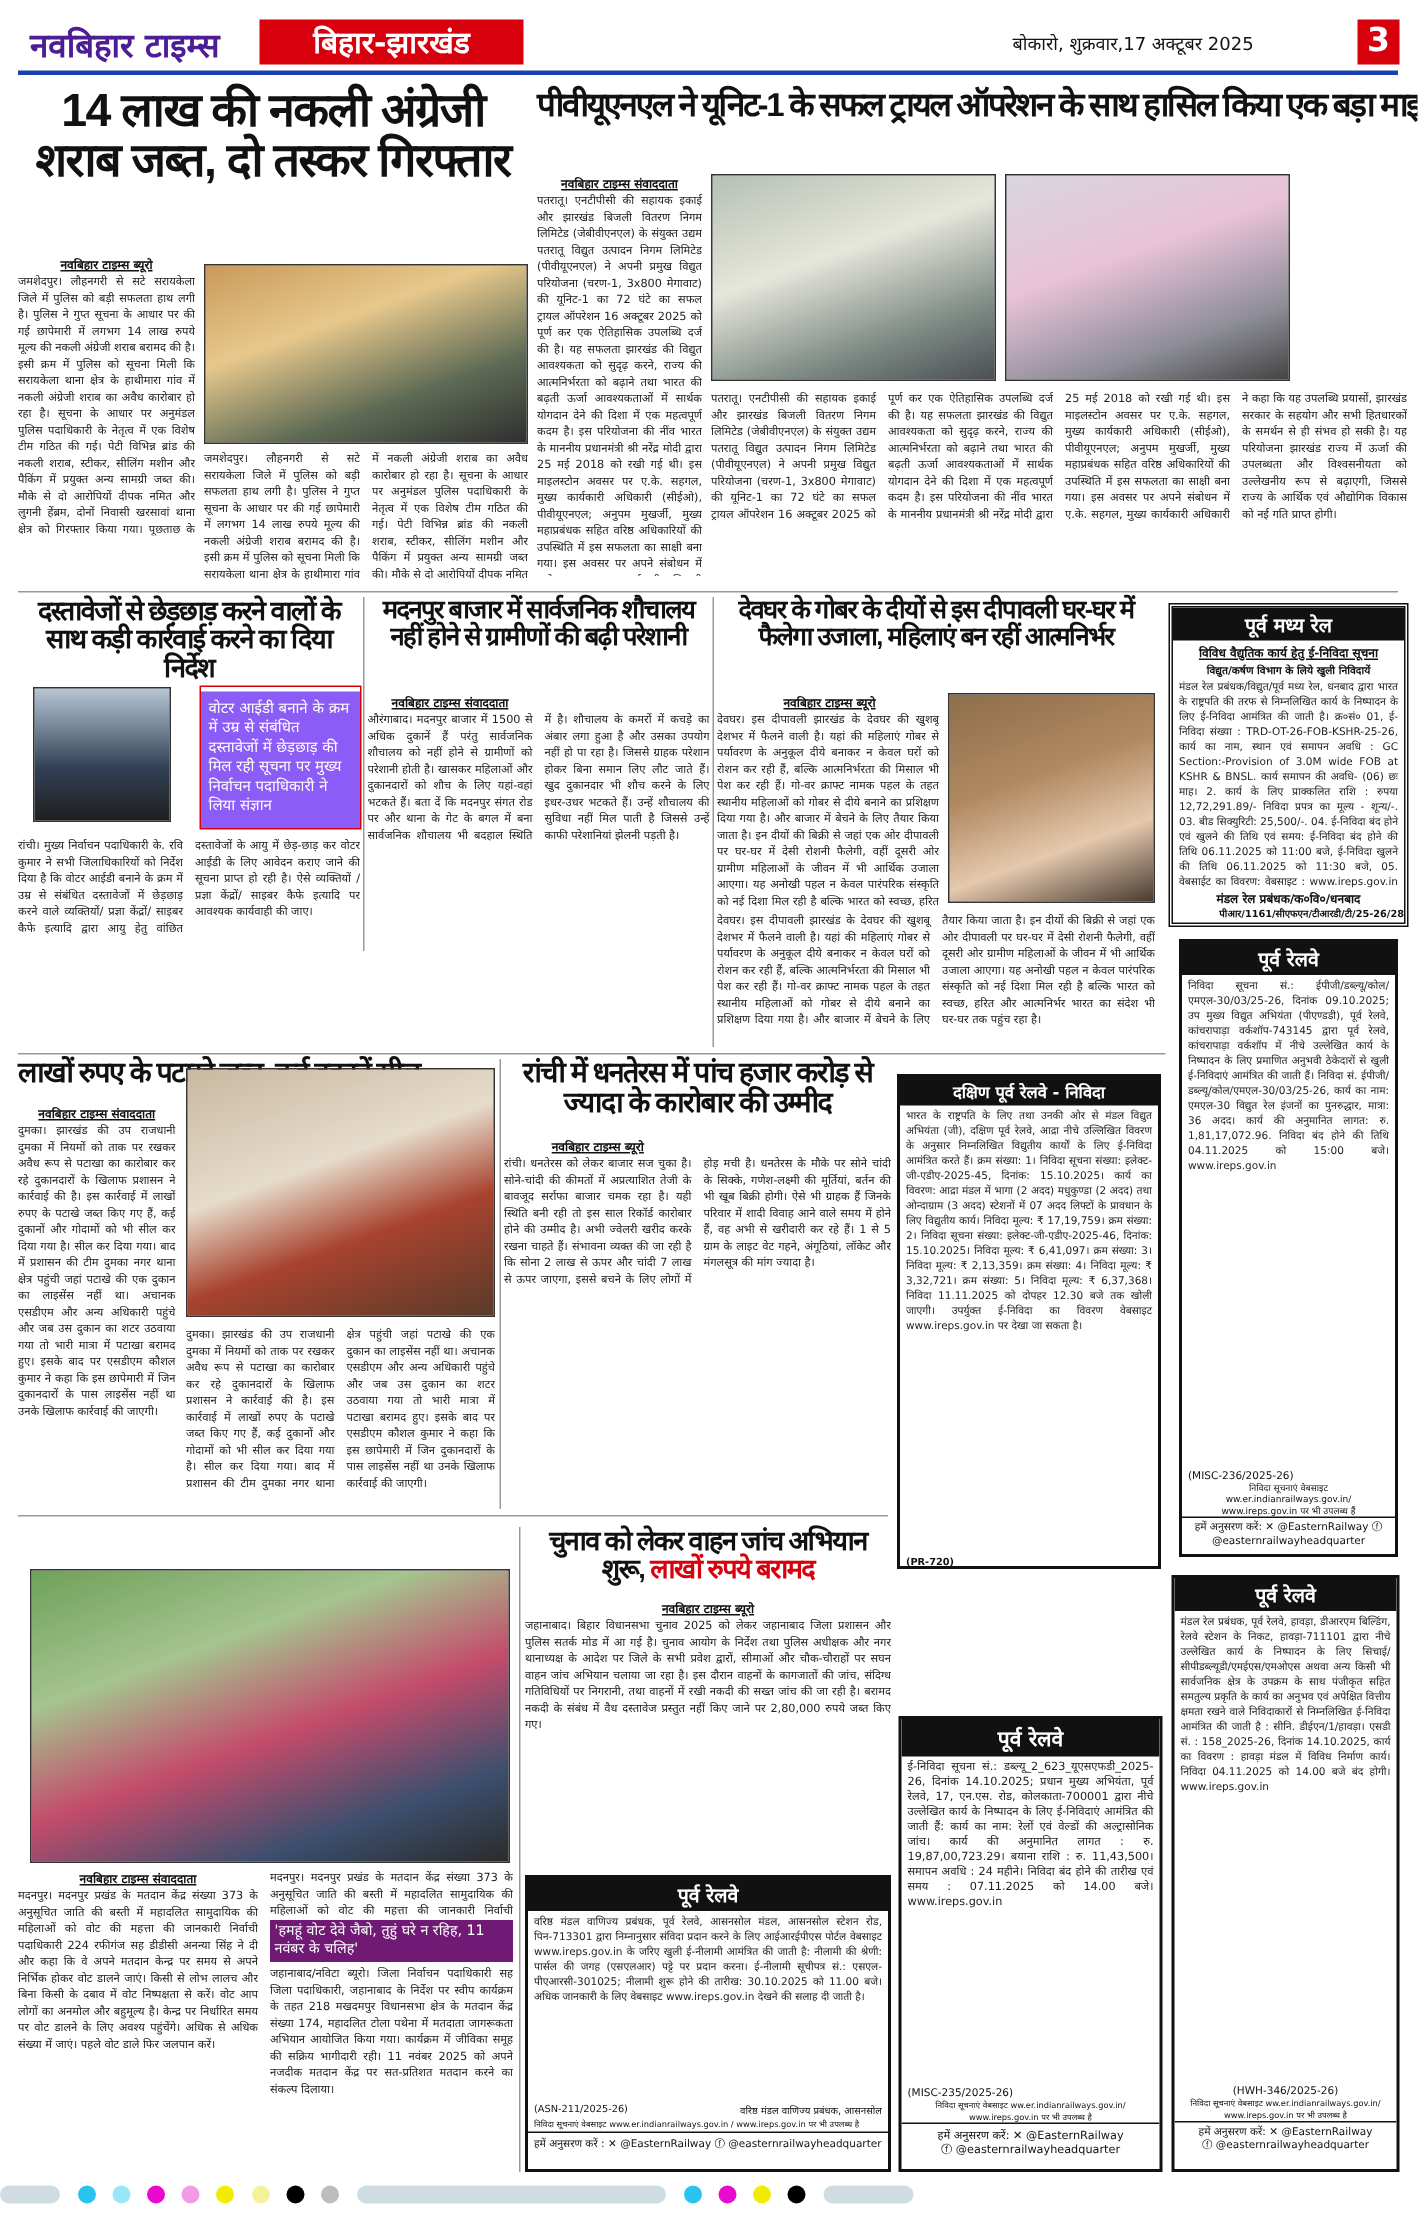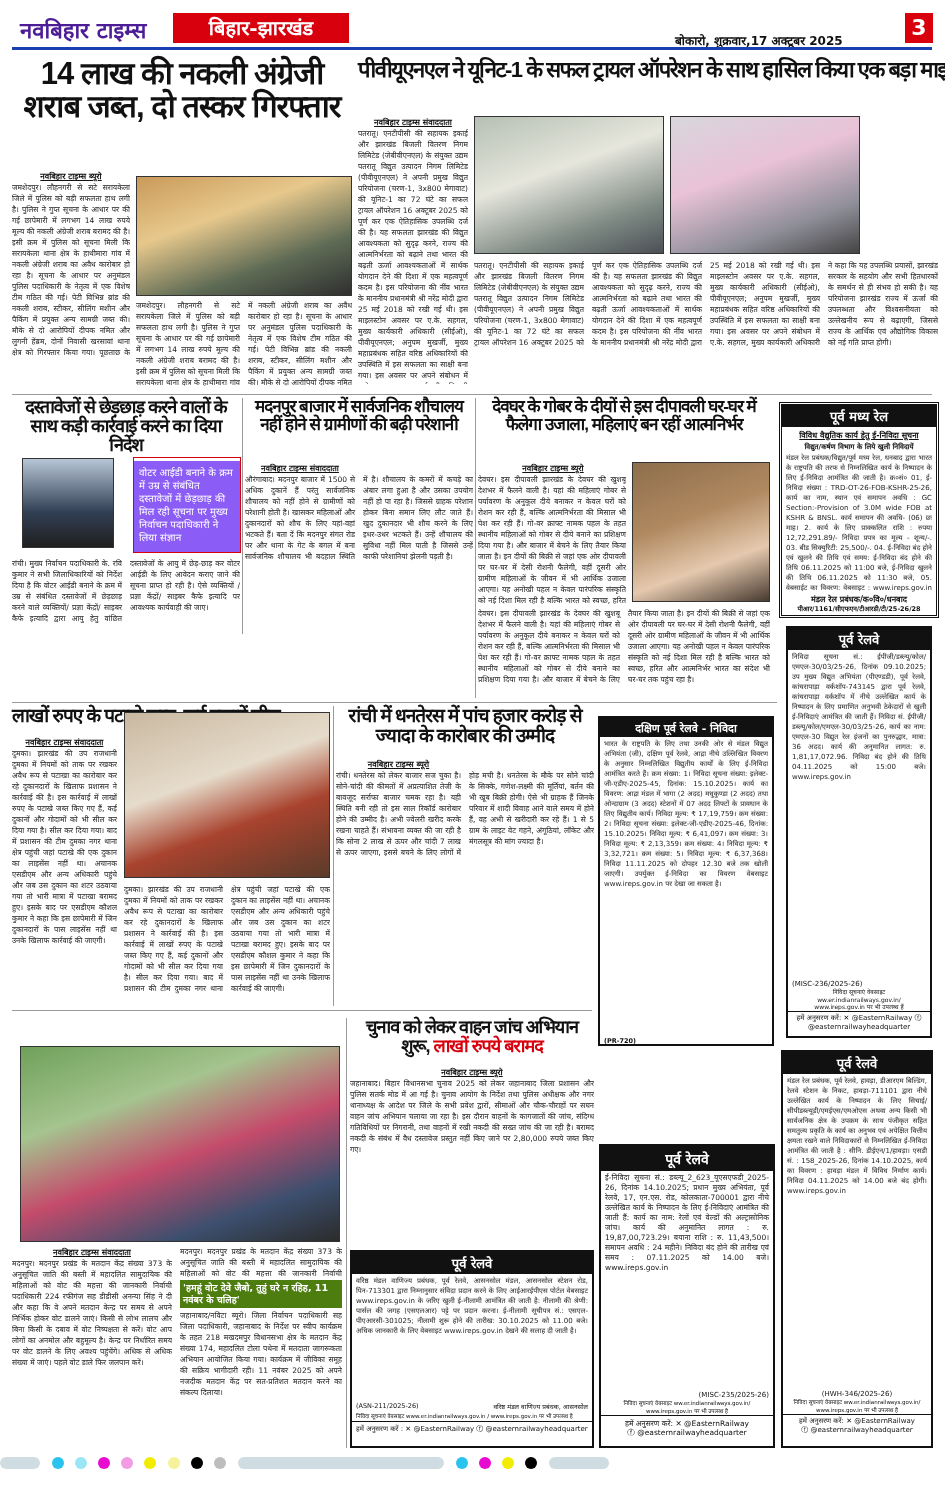--- a/index.html
+++ b/index.html
@@ -1,21 +1,21 @@
 <!DOCTYPE html>
 <html><head>
 <meta charset="utf-8">
 <style>
 *{box-sizing:border-box;margin:0;padding:0}
 body{width:945px;height:1489px;background:#fff;font-family:"DejaVu Sans",sans-serif;color:#111;position:relative;overflow:hidden}
 .abs{position:absolute}
 .masthead{left:0;top:0;width:945px;height:45px}
 .mast-name{left:20px;top:14px;font-size:22px;font-weight:bold;color:#4c1d95}
 .section-box{left:173px;top:13px;width:176px;height:30px;background:#d9000d;color:#fff;font-size:20px;font-weight:bold;text-align:center;line-height:30px}
-.dateline{left:675px;top:32px;font-size:12px;font-weight:bold}
+.dateline{left:675px;top:20px;font-size:12px;font-weight:normal}
 .pageno{left:905px;top:13px;width:28px;height:30px;background:#d9000d;color:#fff;font-size:22px;font-weight:bold;text-align:center;line-height:30px}
 .mast-rule{left:12px;top:47px;width:920px;height:3px;background:#1a3fb0}
 .hl{font-family:"Liberation Sans",sans-serif;font-weight:bold;color:#111;line-height:1.05;text-align:center;letter-spacing:-1px}
 .by{font-size:8px;font-weight:bold;text-decoration:underline;text-align:center}
 .txt{font-size:7.5px;line-height:11px;color:#222;text-align:justify;overflow:hidden}
 .photo{background:linear-gradient(135deg,#8a6a44,#c9a46b 40%,#4d5b6e 80%);border:1px solid #333}
 .adbox{border:2px solid #111;background:#fff;overflow:hidden}
 .adhead{background:#111;color:#fff;text-align:center;font-weight:bold}
 .adtxt{font-size:7px;line-height:10px;color:#222;padding:2px 4px;text-align:justify}
 .redtxt{color:#d9000d}
@@ -75,21 +75,21 @@
   <div class="photo" style="position:absolute;left:154px;top:64px;width:138px;height:140px;background:linear-gradient(160deg,#8e6e4c,#b08960 40%,#e5c9ae 70%,#483a30)"></div>
   <div class="txt" style="position:absolute;left:0;top:210px;width:292px;height:84px;column-count:2;column-gap:8px">देवघर। इस दीपावली झारखंड के देवघर की खुशबू देशभर में फैलने वाली है। यहां की महिलाएं गोबर से पर्यावरण के अनुकूल दीये बनाकर न केवल घरों को रोशन कर रही हैं, बल्कि आत्मनिर्भरता की मिसाल भी पेश कर रही हैं। गो-वर क्राफ्ट नामक पहल के तहत स्थानीय महिलाओं को गोबर से दीये बनाने का प्रशिक्षण दिया गया है। और बाजार में बेचने के लिए तैयार किया जाता है। इन दीयों की बिक्री से जहां एक ओर दीपावली पर घर-घर में देसी रोशनी फैलेगी, वहीं दूसरी ओर ग्रामीण महिलाओं के जीवन में भी आर्थिक उजाला आएगा। यह अनोखी पहल न केवल पारंपरिक संस्कृति को नई दिशा मिल रही है बल्कि भारत को स्वच्छ, हरित और आत्मनिर्भर भारत का संदेश भी घर-घर तक पहुंच रहा है।</div>
 </div>
 
 <div class="abs adbox" style="left:779px;top:402px;width:160px;height:216px;border:3px double #111">
   <div class="adhead" style="font-size:13px;padding:2px 0">पूर्व मध्य रेल</div>
   <div style="font-size:8px;font-weight:bold;text-align:center;text-decoration:underline;padding:2px">विविध वैद्युतिक कार्य हेतु ई-निविदा सूचना</div>
   <div style="font-size:7px;font-weight:bold;text-align:center">विद्युत/कर्षण विभाग के लिये खुली निविदायें</div>
   <div class="adtxt" style="height:142px;overflow:hidden">मंडल रेल प्रबंधक/विद्युत/पूर्व मध्य रेल, धनबाद द्वारा भारत के राष्ट्रपति की तरफ से निम्नलिखित कार्य के निष्पादन के लिए ई-निविदा आमंत्रित की जाती है। क्र०सं० 01, ई-निविदा संख्या : TRD-OT-26-FOB-KSHR-25-26, कार्य का नाम, स्थान एवं समापन अवधि : GC Section:-Provision of 3.0M wide FOB at KSHR &amp; BNSL. कार्य समापन की अवधि- (06) छः माह। 2. कार्य के लिए प्राक्कलित राशि : रुपया 12,72,291.89/- निविदा प्रपत्र का मूल्य - शून्य/-. 03. बीड सिक्युरिटी: 25,500/-. 04. ई-निविदा बंद होने एवं खुलने की तिथि एवं समय: ई-निविदा बंद होने की तिथि 06.11.2025 को 11:00 बजे, ई-निविदा खुलने की तिथि 06.11.2025 को 11:30 बजे, 05. वेबसाईट का विवरण: वेबसाइट : www.ireps.gov.in ई निविदा के तहत मैन्युअल प्रस्ताव स्वीकार नहीं किए जायेंगे।</div>
   <div style="font-size:8px;font-weight:bold;text-align:center">मंडल रेल प्रबंधक/क०वि०/धनबाद</div>
-  <div style="font-size:6.5px;font-weight:bold;text-align:center">पीआर/1161/सीएफएन/टीआरडी/टी/25-26/28</div>
+  <div style="font-size:6.5px;font-weight:bold;text-align:right">पीआर/1161/सीएफएन/टीआरडी/टी/25-26/28</div>
 </div>
 
 <div class="abs adbox" style="left:786px;top:626px;width:146px;height:412px">
   <div class="adhead" style="font-size:13px;padding:2px 0">पूर्व रेलवे</div>
   <div class="adtxt" style="height:330px">निविदा सूचना सं.: ईपीजी/डब्ल्यू/कोल/एमएल-30/03/25-26, दिनांक 09.10.2025; उप मुख्य विद्युत अभियंता (पीएण्डडी), पूर्व रेलवे, कांचरापाड़ा वर्कशॉप-743145 द्वारा पूर्व रेलवे, कांचरापाड़ा वर्कशॉप में नीचे उल्लेखित कार्य के निष्पादन के लिए प्रमाणित अनुभवी ठेकेदारों से खुली ई-निविदाएं आमंत्रित की जाती हैं। निविदा सं. ईपीजी/डब्ल्यू/कोल/एमएल-30/03/25-26, कार्य का नाम: एमएल-30 विद्युत रेल इंजनों का पुनरुद्धार, मात्रा: 36 अदद। कार्य की अनुमानित लागत: रु. 1,81,17,072.96. निविदा बंद होने की तिथि 04.11.2025 को 15:00 बजे। www.ireps.gov.in</div>
   <div style="font-size:7px;text-align:left;padding:0 4px">(MISC-236/2025-26)</div>
   <div style="font-size:6px;text-align:center;padding:0 4px">निविदा सूचनाएं वेबसाइट ww.er.indianrailways.gov.in/ www.ireps.gov.in पर भी उपलब्ध हैं</div>
   <div style="font-size:7px;text-align:center;padding:1px;border-top:1px solid #111">
     <span>हमें अनुसरण करें:</span>
     <span>✕</span>
@@ -121,21 +121,21 @@
   <div style="font-size:6.5px;padding:0 4px;font-weight:bold">(PR-720)</div>
 </div>
 
 <div class="abs hline" style="left:12px;top:1010px;width:580px"></div>
 
 <div class="abs" style="left:12px;top:1018px;width:330px;height:430px">
   <div class="photo" style="position:absolute;left:8px;top:28px;width:320px;height:196px;background:linear-gradient(160deg,#6fa15a,#a5c48f 30%,#c44b6b 55%,#3c4f6e 80%,#2b2b2b)"></div>
   <div class="by" style="position:absolute;left:0;top:228px;width:160px">नवबिहार टाइम्स संवाददाता</div>
   <div class="txt" style="position:absolute;left:0;top:240px;width:160px;height:190px">मदनपुर। मदनपुर प्रखंड के मतदान केंद्र संख्या 373 के अनुसूचित जाति की बस्ती में महादलित सामुदायिक की महिलाओं को वोट की महत्ता की जानकारी निर्वाची पदाधिकारी 224 रफीगंज सह डीडीसी अनन्या सिंह ने दी और कहा कि वे अपने मतदान केन्द्र पर समय से अपने निर्भिक होकर वोट डालने जाएं। किसी से लोभ लालच और बिना किसी के दबाव में वोट निष्पक्षता से करें। वोट आप लोगों का अनमोल और बहुमूल्य है। केन्द्र पर निर्धारित समय पर वोट डालने के लिए अवश्य पहुंचेंगे। अधिक से अधिक संख्या में जाएं। पहले वोट डाले फिर जलपान करें।</div>
   <div class="txt" style="position:absolute;left:168px;top:228px;width:162px;height:32px">मदनपुर। मदनपुर प्रखंड के मतदान केंद्र संख्या 373 के अनुसूचित जाति की बस्ती में महादलित सामुदायिक की महिलाओं को वोट की महत्ता की जानकारी निर्वाची पदाधिकारी 224 रफीगंज सह डीडीसी अनन्या सिंह ने दी और कहा कि वे अपने मतदान केन्द्र पर समय से अपने निर्भिक होकर वोट डालने जाएं। किसी से लोभ लालच और बिना किसी के दबाव में वोट निष्पक्षता से करें। वोट आप लोगों का अनमोल और बहुमूल्य है। केन्द्र पर निर्धारित समय पर वोट डालने के लिए अवश्य पहुंचेंगे। अधिक से अधिक संख्या में जाएं। पहले वोट डाले फिर जलपान करें।</div>
-  <div style="position:absolute;left:168px;top:262px;width:162px;background:#4d7c0f;color:#fff;font-size:9.5px;font-weight:bold;line-height:12px;padding:2px 3px">'हमहूं वोट देवे जैबो, तुहुं घरे न रहिह, 11 नवंबर के चलिह'</div>
+  <div style="position:absolute;left:168px;top:262px;width:162px;background:#701a75;color:#fff;font-size:9.5px;font-weight:normal;line-height:12px;padding:2px 3px">'हमहूं वोट देवे जैबो, तुहुं घरे न रहिह, 11 नवंबर के चलिह'</div>
   <div class="txt" style="position:absolute;left:168px;top:292px;width:162px;height:138px">जहानाबाद/नविटा ब्यूरो। जिला निर्वाचन पदाधिकारी सह जिला पदाधिकारी, जहानाबाद के निर्देश पर स्वीप कार्यक्रम के तहत 218 मखदमपुर विधानसभा क्षेत्र के मतदान केंद्र संख्या 174, महादलित टोला पथेना में मतदाता जागरूकता अभियान आयोजित किया गया। कार्यक्रम में जीविका समूह की सक्रिय भागीदारी रही। 11 नवंबर 2025 को अपने नजदीक मतदान केंद्र पर सत-प्रतिशत मतदान करने का संकल्प दिलाया।</div>
 </div>
 
 <div class="abs" style="left:350px;top:1018px;width:244px;height:225px">
   <div class="hl" style="font-size:18px;width:244px">
     <span>चुनाव को लेकर वाहन जांच अभियान शुरू,</span>
     <span class="redtxt">लाखों रुपये बरामद</span>
   </div>
   <div class="by" style="position:absolute;left:0;top:48px;width:244px">नवबिहार टाइम्स ब्यूरो</div>
   <div class="txt" style="position:absolute;left:0;top:60px;width:244px;height:160px">जहानाबाद। बिहार विधानसभा चुनाव 2025 को लेकर जहानाबाद जिला प्रशासन और पुलिस सतर्क मोड में आ गई है। चुनाव आयोग के निर्देश तथा पुलिस अधीक्षक और नगर थानाध्यक्ष के आदेश पर जिले के सभी प्रवेश द्वारों, सीमाओं और चौक-चौराहों पर सघन वाहन जांच अभियान चलाया जा रहा है। इस दौरान वाहनों के कागजातों की जांच, संदिग्ध गतिविधियों पर निगरानी, तथा वाहनों में रखी नकदी की सख्त जांच की जा रही है। बरामद नकदी के संबंध में वैध दस्तावेज प्रस्तुत नहीं किए जाने पर 2,80,000 रुपये जब्त किए गए।</div>
@@ -154,21 +154,21 @@
     <span>✕</span>
     <span>@EasternRailway</span>
     <span>ⓕ</span>
     <span>@easternrailwayheadquarter</span>
   </div>
 </div>
 
 <div class="abs adbox" style="left:599px;top:1144px;width:176px;height:304px">
   <div class="adhead" style="font-size:14px;padding:3px 0">पूर्व रेलवे</div>
   <div class="adtxt" style="height:220px;font-size:7.5px">ई-निविदा सूचना सं.: डब्ल्यू_2_623_यूएसएफडी_2025-26, दिनांक 14.10.2025; प्रधान मुख्य अभियंता, पूर्व रेलवे, 17, एन.एस. रोड, कोलकाता-700001 द्वारा नीचे उल्लेखित कार्य के निष्पादन के लिए ई-निविदाएं आमंत्रित की जाती हैं: कार्य का नाम: रेलों एवं वेल्डों की अल्ट्रासोनिक जांच। कार्य की अनुमानित लागत : रु. 19,87,00,723.29। बयाना राशि : रु. 11,43,500। समापन अवधि : 24 महीने। निविदा बंद होने की तारीख एवं समय : 07.11.2025 को 14.00 बजे। www.ireps.gov.in</div>
-  <div style="font-size:7px;text-align:right;padding:0 4px">(MISC-235/2025-26)</div>
+  <div style="font-size:7px;text-align:left;padding:0 4px">(MISC-235/2025-26)</div>
   <div style="font-size:5.5px;text-align:center;padding:0 4px">निविदा सूचनाएं वेबसाइट ww.er.indianrailways.gov.in/ www.ireps.gov.in पर भी उपलब्ध है</div>
   <div style="font-size:7.5px;text-align:center;padding:2px;border-top:1px solid #111">
     <span>हमें अनुसरण करें:</span>
     <span>✕</span>
     <span>@EasternRailway</span><br>
     <span>ⓕ</span>
     <span>@easternrailwayheadquarter</span>
   </div>
 </div>
 

